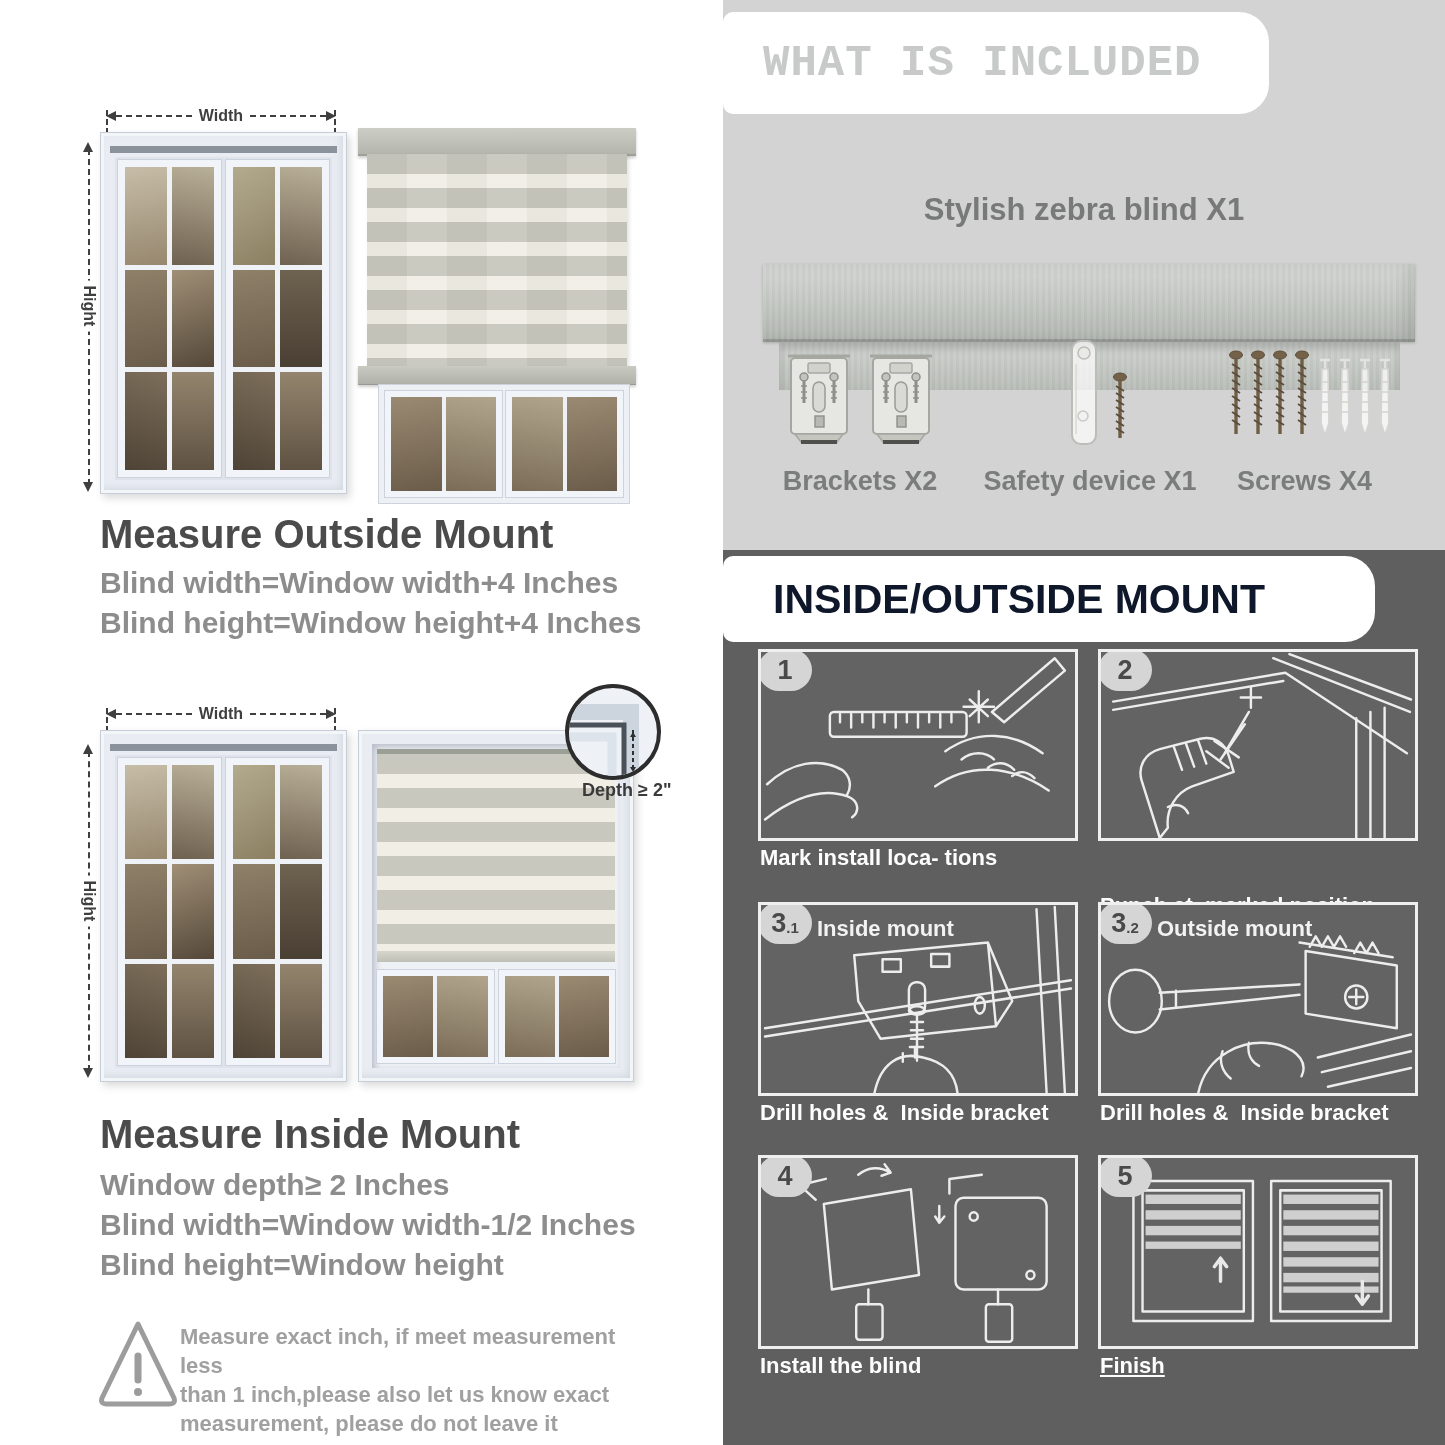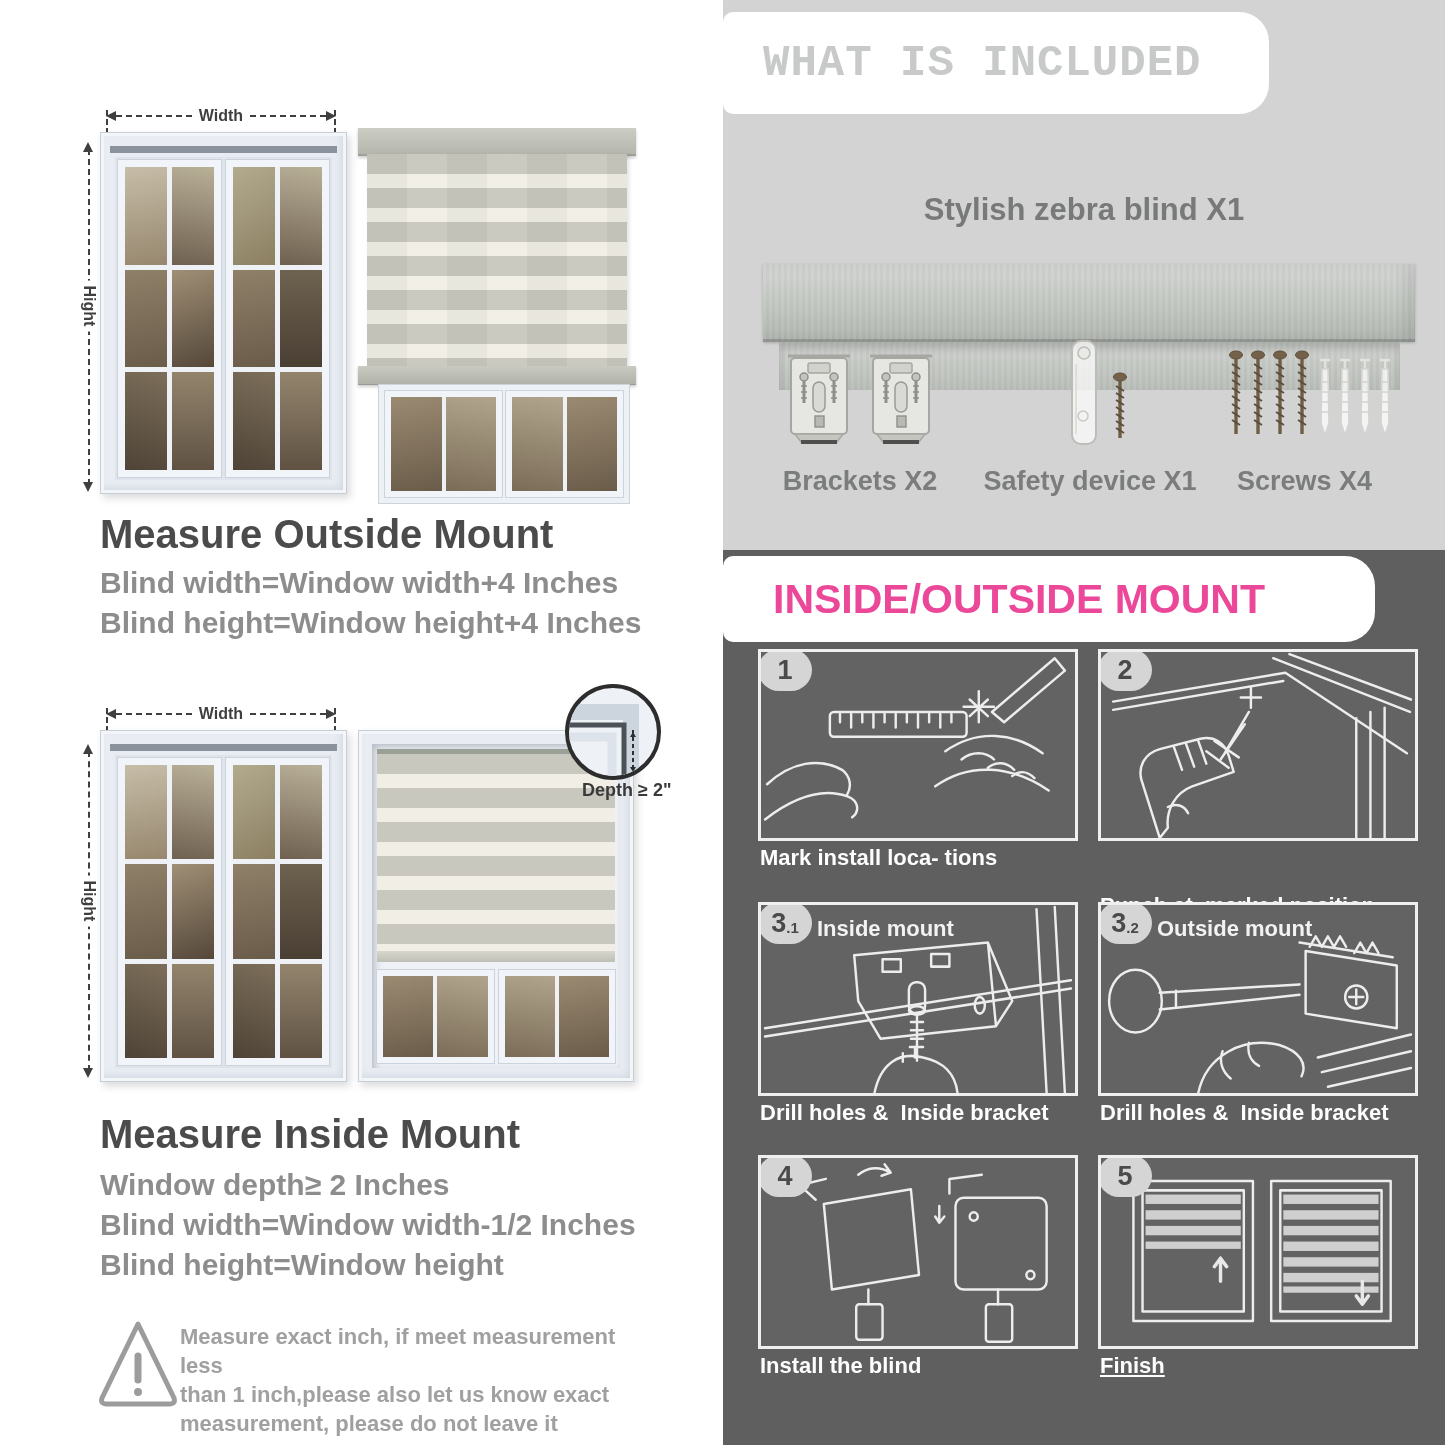--- a/index.html
+++ b/index.html
@@ -7,21 +7,21 @@
          font-family:"Liberation Sans",sans-serif;}
   .abs{position:absolute;}
 
   
   .hdr-left{background:#b2b2b2;border-radius:20px;display:flex;align-items:center;padding-left:30px;}
   .hdr-left span{color:#ffffff;font-size:44px;font-weight:700;letter-spacing:1px;}
   .hdr-white{background:#ffffff;display:flex;align-items:center;}
   .hdr-included{border-radius:10px 30px 30px 10px;padding-left:40px;font-family:Liberation Mono, monospace;}
   .hdr-included span{color:#c8cac9;font-size:44px;font-weight:700;letter-spacing:1px;}
   .hdr-mount{border-radius:10px 30px 30px 10px;padding-left:50px;}
-  .hdr-mount span{color:#ec4899;font-size:41px;font-weight:700;}
+  .hdr-mount span{color:#0f172a;font-size:41px;font-weight:700;}
 
   .sec-title{font-size:40px;font-weight:700;color:#4b4b4b;}
   .formula{font-size:30px;font-weight:700;color:#8d8d8d;}
   .warn-line{font-size:22px;font-weight:700;color:#a0a0a0;line-height:29px;}
 
   
   .harrow{display:flex;align-items:center;height:20px;}
   .harrow .hline{flex:1;height:0;border-top:2px dashed #3f3f3f;}
   .harrow .alabel{font-size:16px;font-weight:700;color:#3f3f3f;padding:0 7px;white-space:nowrap;}
   .ah{width:0;height:0;display:block;}

